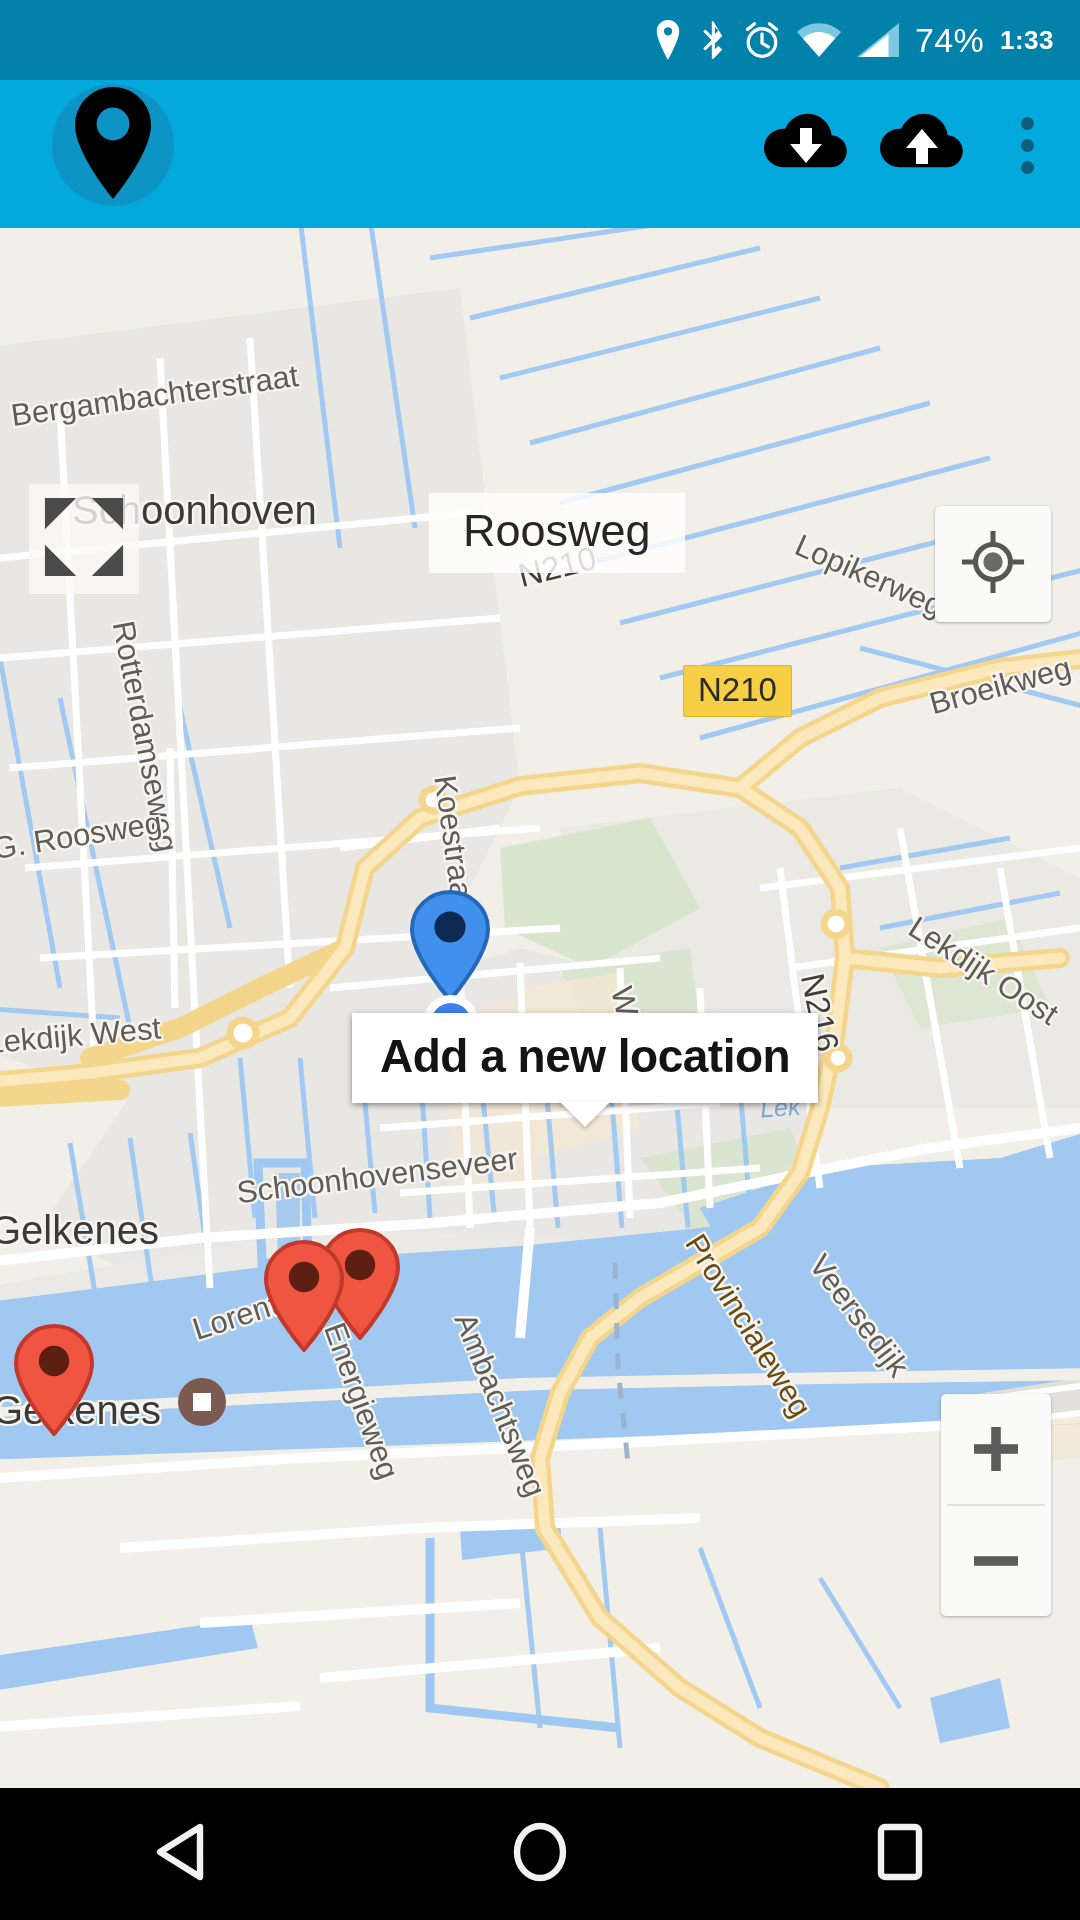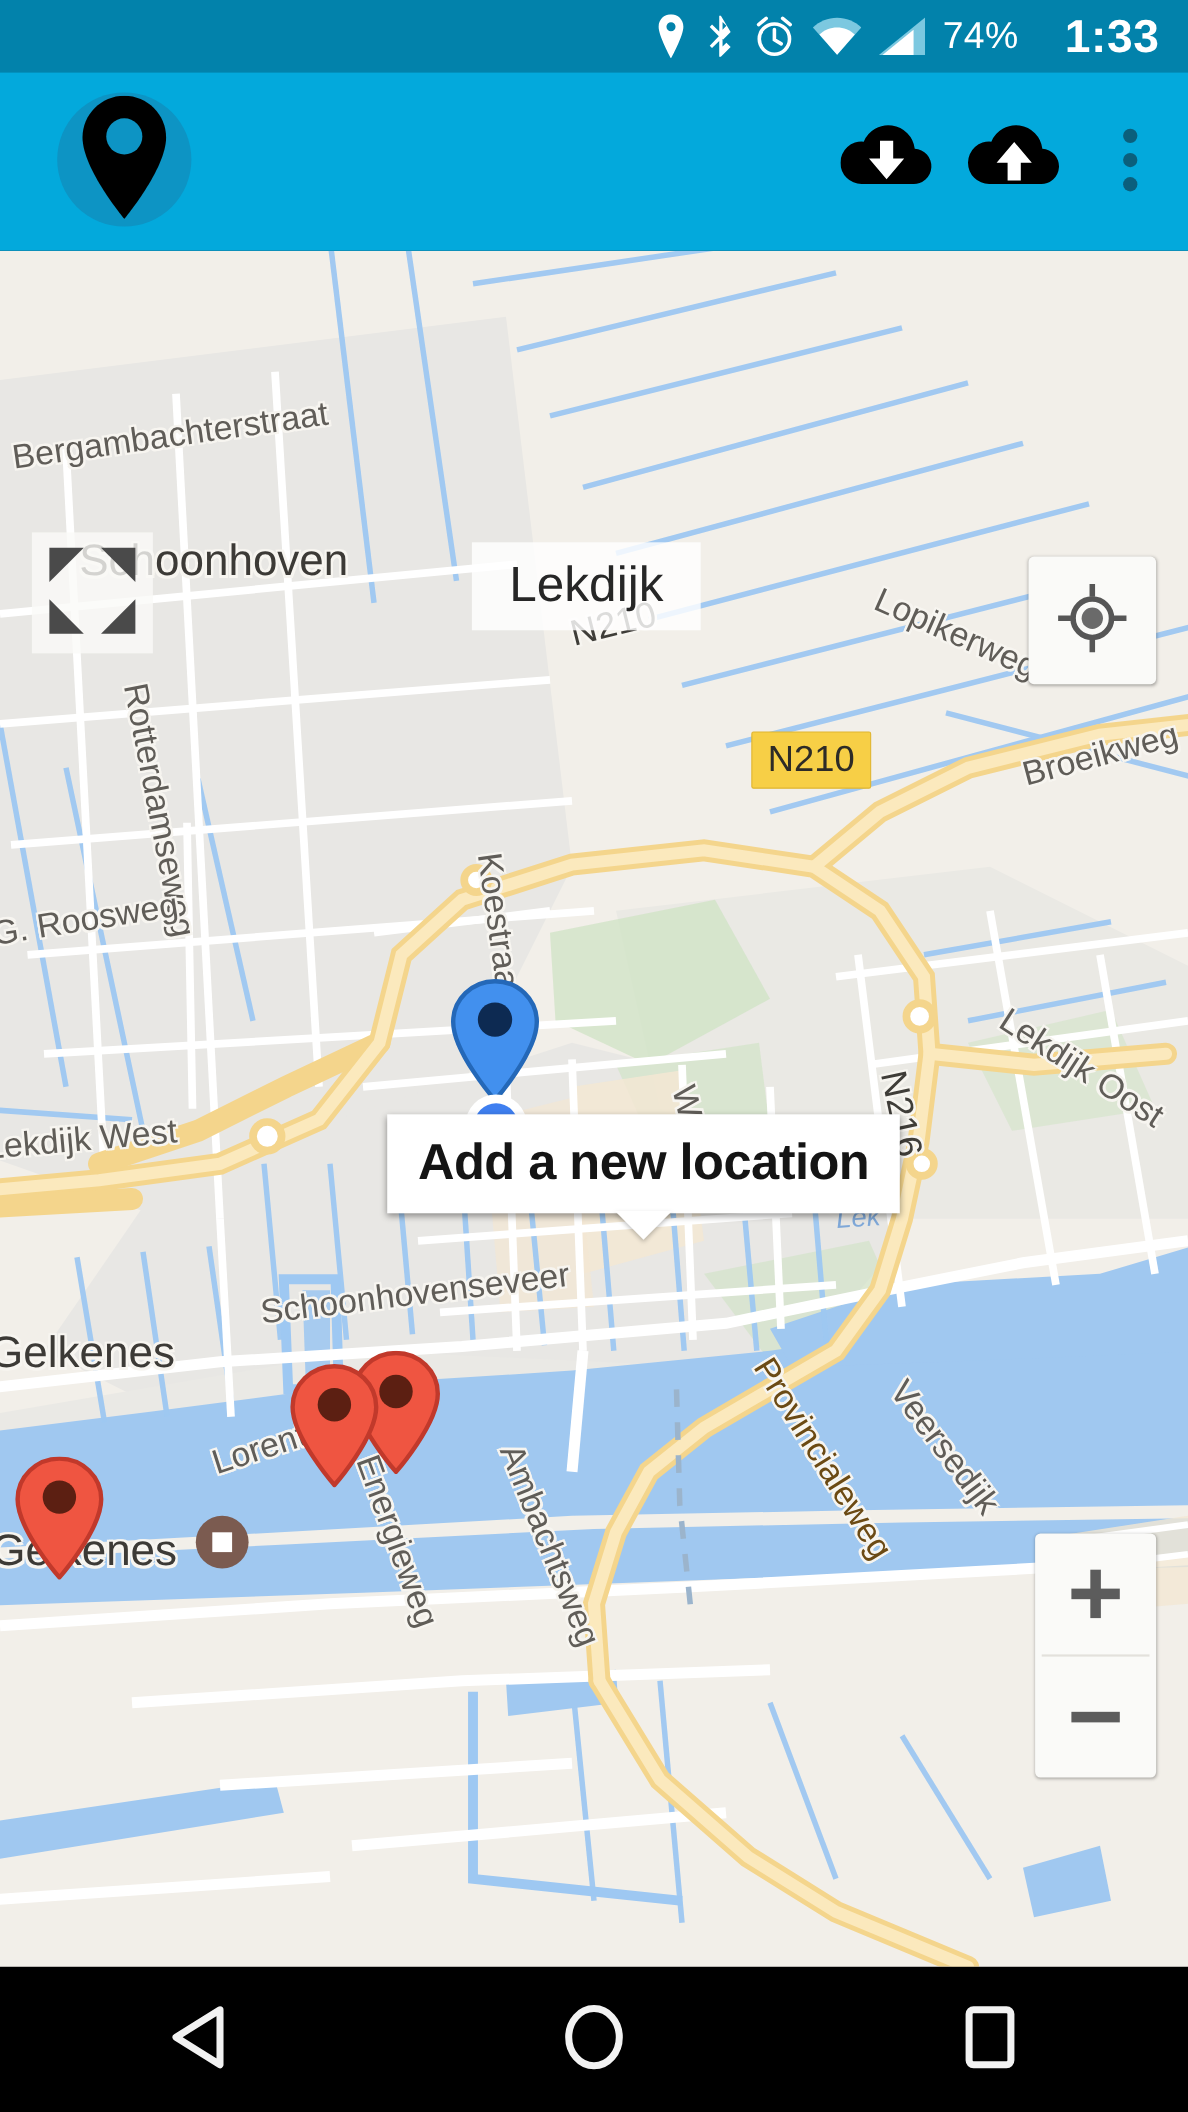--- a/index.html
+++ b/index.html
@@ -3,27 +3,27 @@
 <meta charset="utf-8">
 <style>
   * { margin:0; padding:0; box-sizing:border-box; }
   html,body { width:1080px; height:1920px; background:#000; overflow:hidden; }
   body { font-family:"Liberation Sans", sans-serif; -webkit-font-smoothing:antialiased; }
 
   #screen { position:relative; width:1080px; height:1920px; overflow:hidden; background:#000; }
 
   
   #status-bar{
-    position:absolute; top:0; left:0; width:1080px; height:66px;
+    position:absolute; top:0; left:0; width:1080px; height:80px;
     background:#0282ab; display:flex; align-items:center; justify-content:flex-end;
     padding-right:26px; gap:16px; z-index:60;
   }
   #status-bar .sicon{ display:flex; align-items:center; justify-content:center; }
   #status-bar .stext{ color:#fff; font-size:34px; font-weight:400; letter-spacing:.3px; }
-  #status-bar .stime{ color:#fff; font-size:42px; font-weight:700; margin-left:26px; letter-spacing:.5px;}
+  #status-bar .stime{ color:#fff; font-size:26px; font-weight:700; margin-left:0; letter-spacing:.5px;}
 
   
   #app-bar{
     position:absolute; top:62px; left:0; width:1080px; height:166px;
     background:#03a9dc; z-index:55;
   }
   #app-logo{
     position:absolute; left:52px; top:22px; width:122px; height:122px;
     border-radius:50%; background:#0d94c4; display:flex; align-items:center; justify-content:center;
   }
@@ -372,21 +372,21 @@
     <div class="maplabel lbl-road-brown" style="left:708px;top:1000px;transform:rotate(58deg);transform-origin:left top;">Provincialeweg</div>
     <div class="maplabel lbl-street" style="left:830px;top:1020px;transform:rotate(53deg);transform-origin:left top;">Veersedijk</div>
     <div class="maplabel lbl-city" style="left:-8px;top:1160px;">Gelkenes</div>
 
     <span style="position:absolute;left:178px;top:1150px;width:48px;height:48px;border-radius:50%;background:#7b5b50;display:flex;align-items:center;justify-content:center;">
       <span style="width:18px;height:18px;background:#fff;display:block;"></span>
     </span>
 
     <div id="shield-n210">N210</div>
 
-    <div id="map-type-chip">Lekdijk</div>
+    <div id="map-type-chip">Roosweg</div>
 
     <div id="fullscreen-btn">
       <span>
         <svg width="86" height="86" viewBox="0 0 44 44">
           <path fill="#4a4a4a" d="M2 2h16L2 18V2z"></path>
           <path fill="#4a4a4a" d="M42 2v16L26 2h16z"></path>
           <path fill="#4a4a4a" d="M2 42V26l16 16H2z"></path>
           <path fill="#4a4a4a" d="M42 42H26l16-16v16z"></path>
         </svg>
       </span>

